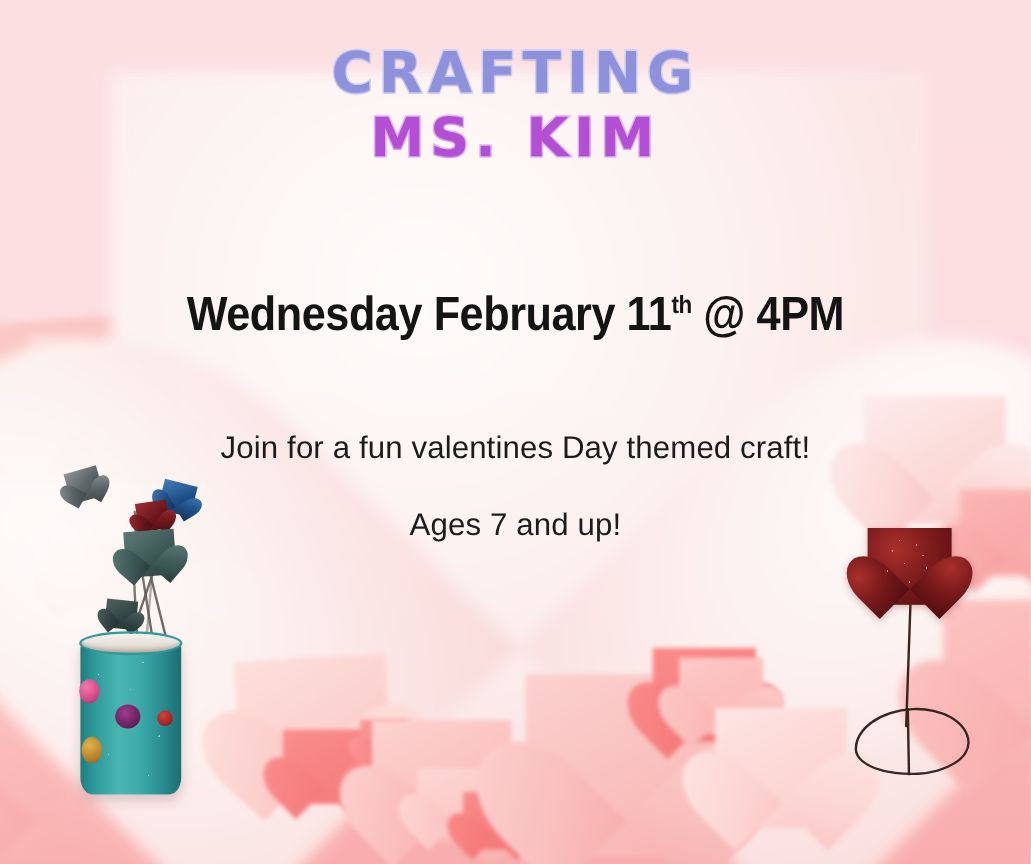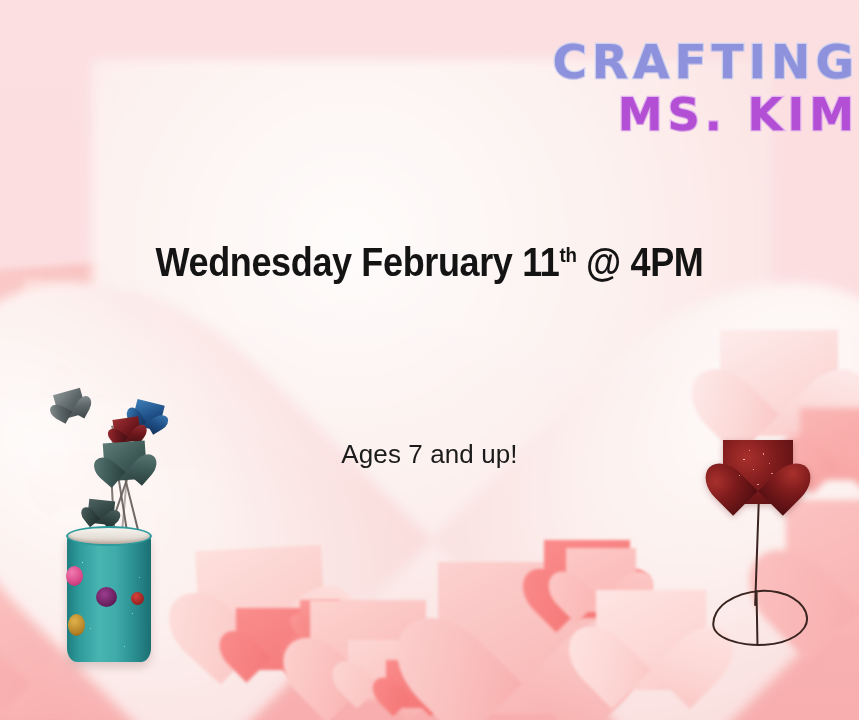--- a/index.html
+++ b/index.html
@@ -66,21 +66,21 @@
 
   
   .soft { filter: blur(1.6px); }
   .softer { filter: blur(3px); }
 
   
   .titles {
     position: absolute;
     left: 0; right: 0;
     top: 38px;
-    text-align: right;
+    text-align: center;
     z-index: 20;
   }
   .t-crafting {
     font-family: "DejaVu Sans", sans-serif;
     font-weight: 700;
     font-size: 47px;
     letter-spacing: 5px;
     color: #8e92dc;
     line-height: 1.0;
     -webkit-text-stroke: 2.5px #cdd0ef;
@@ -137,21 +137,21 @@
     left: 0; right: 0;
     text-align: center;
     z-index: 20;
     font-family: "Liberation Sans", sans-serif;
     font-weight: 400;
     font-size: 26px;
     color: #1b1b1b;
     letter-spacing: 0.1px;
   }
   .line-join { top: 358px; }
-  .line-ages { top: 439px; }
+  .line-ages { top: 422px; }
 
   
   .craft {
     position: absolute;
     left: 30px;
     top: 382px;
     width: 160px;
     height: 300px;
     z-index: 15;
   }
@@ -342,20 +342,21 @@
 
   <div class="titles">
     <div class="t-crafting">CRAFTING</div>
     <div class="t-mskim">MS. KIM</div>
   </div>
 
   <div class="date-line">
     <span>Wednesday February 11</span><sup>th</sup><span> @ 4PM</span>
   </div>
 
+  <div class="body-line line-join">Join for a fun valentines Day themed craft!</div>
   <div class="body-line line-ages">Ages 7 and up!</div>
 
   <div class="craft">
 
     <div class="stem" style="left:74px; top:36px; width:2px; height:125px; transform:rotate(19deg);"></div>
     <div class="stem" style="left:84px; top:98px; width:2px; height:66px; transform:rotate(-3deg);"></div>
     <div class="stem" style="left:98px; top:56px; width:2px; height:106px; transform:rotate(-9deg);"></div>
     <div class="stem" style="left:110px; top:40px; width:2px; height:120px; transform:rotate(-14deg);"></div>
     <div class="stem" style="left:90px; top:66px; width:1.5px; height:96px; transform:rotate(5deg); opacity:.55;"></div>
 

